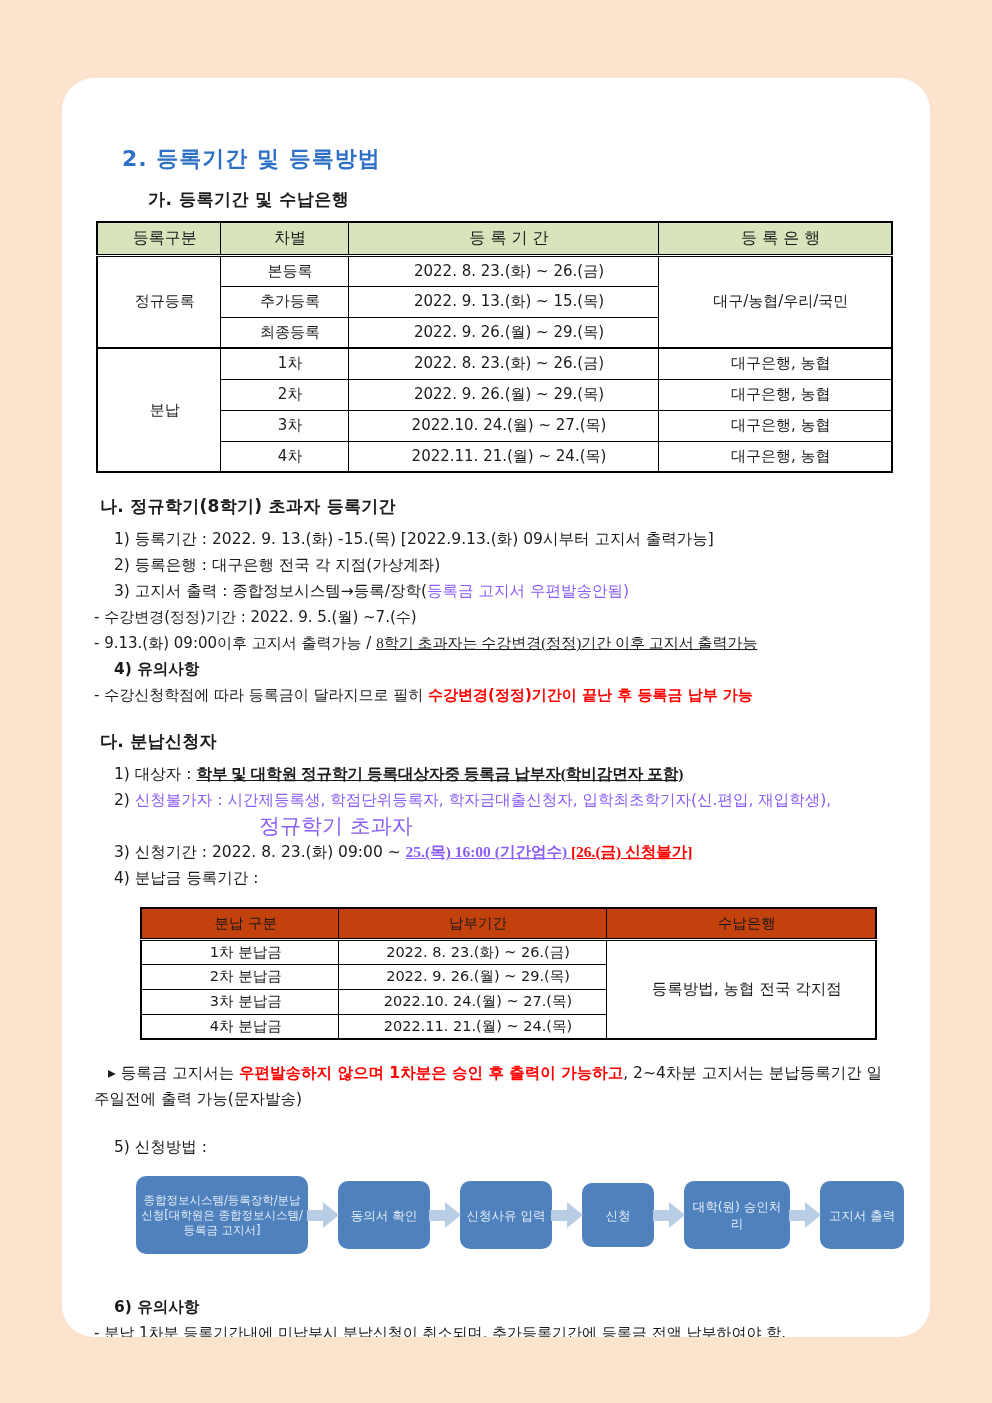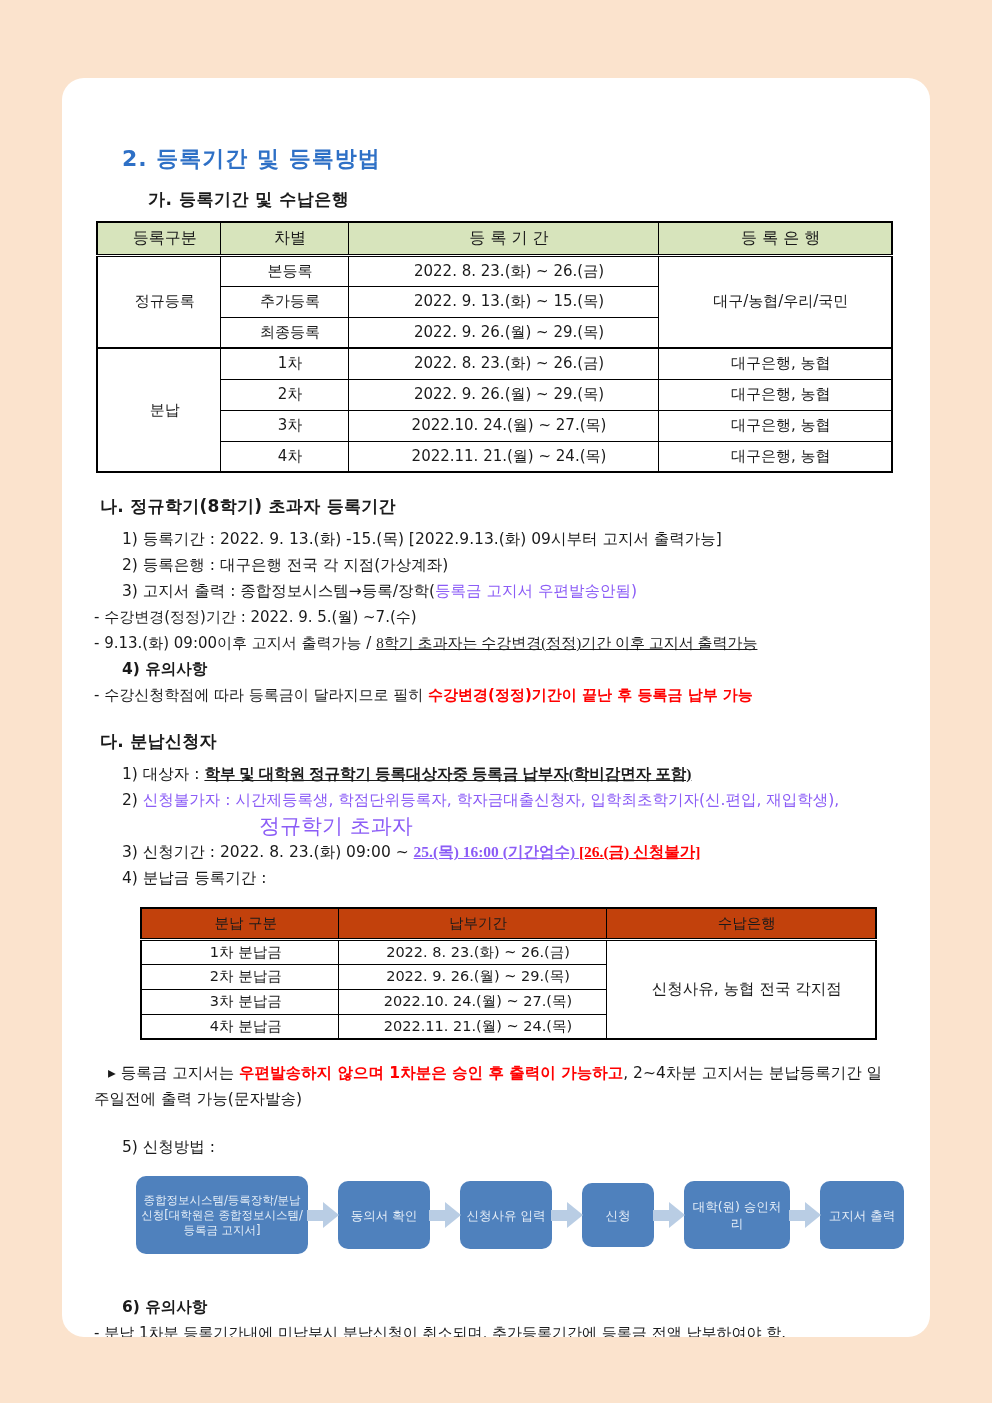--- a/index.html
+++ b/index.html
@@ -6,21 +6,21 @@
   html,body { width:992px; height:1403px; }
   body {
     background:#fbe3cd;
     font-family:"DejaVu Sans","Liberation Sans",sans-serif;
     color:#1a1a1a;
     position:relative;
   }
   .panel {
     position:absolute; left:62px; top:78px;
     width:868px; height:1259px;
-    background:#ffffff; border-radius:22px;
+    background:#ffffff; border-radius:32px;
     padding:66px 34px 0 32px;
     overflow:hidden;
   }
   .doc-title {
     color:#2e70c6; font-size:22px; font-weight:bold; letter-spacing:1px;
     margin-left:28px;
   }
   .h-ga { font-size:17px; font-weight:bold; margin:14px 0 10px 54px; letter-spacing:0.5px; }
 
   
@@ -32,21 +32,21 @@
   .t1, .t1 th, .t1 td { border-color:#000; }
   .t1 { border:2px solid #000; }
   .t1 .sep td { border-top:2.5px solid #000; }
 
   .t2 { width:735px; margin-left:46px; font-size:14.5px; border:2px solid #000; }
   .t2 th { background:#c2410c; height:31px; border-bottom:3px double #000; font-size:14.5px; }
   .t2 td { height:25px; }
 
   
   .sec-head { font-size:17px; font-weight:bold; margin-left:6px; letter-spacing:0.3px; }
-  .lvl1 { margin-left:28px; font-size:15.5px; line-height:26px; }
+  .lvl1 { margin-left:20px; font-size:15.5px; line-height:26px; }
   .lvl2 { font-size:15px; line-height:26px; }
   .lvl2b { margin-left:165px; font-size:21px; line-height:26px; }
   .bold  { font-weight:bold; }
   .blue  { color:#8b5cf6; }
   .red   { color:#ff0000; }
   .u     { text-decoration:underline;font-family:Liberation Serif, serif; }
   .note  { font-size:15.5px; line-height:26px; margin-top:20px; }
   .gap-s { height:8px; } .gap-m { height:16px; } .gap-l { height:22px; }
 
   
@@ -164,21 +164,21 @@
       </colgroup>
     <tbody>
         <tr>
       <th>분납 구분</th>
       <th>납부기간</th>
       <th>수납은행</th>
     </tr>
     <tr>
       <td>1차 분납금</td>
       <td>2022. 8. 23.(화) ~ 26.(금)</td>
-      <td rowspan="4" style="font-size:15.5px;">신청사유, 농협 전국 각지점</td>
+      <td rowspan="4" style="font-size:15.5px;">등록방법, 농협 전국 각지점</td>
     </tr>
     <tr>
       <td>2차 분납금</td>
       <td>2022. 9. 26.(월) ~ 29.(목)</td>
     </tr>
     <tr>
       <td>3차 분납금</td>
       <td>2022.10. 24.(월) ~ 27.(목)</td>
     </tr>
     <tr>

